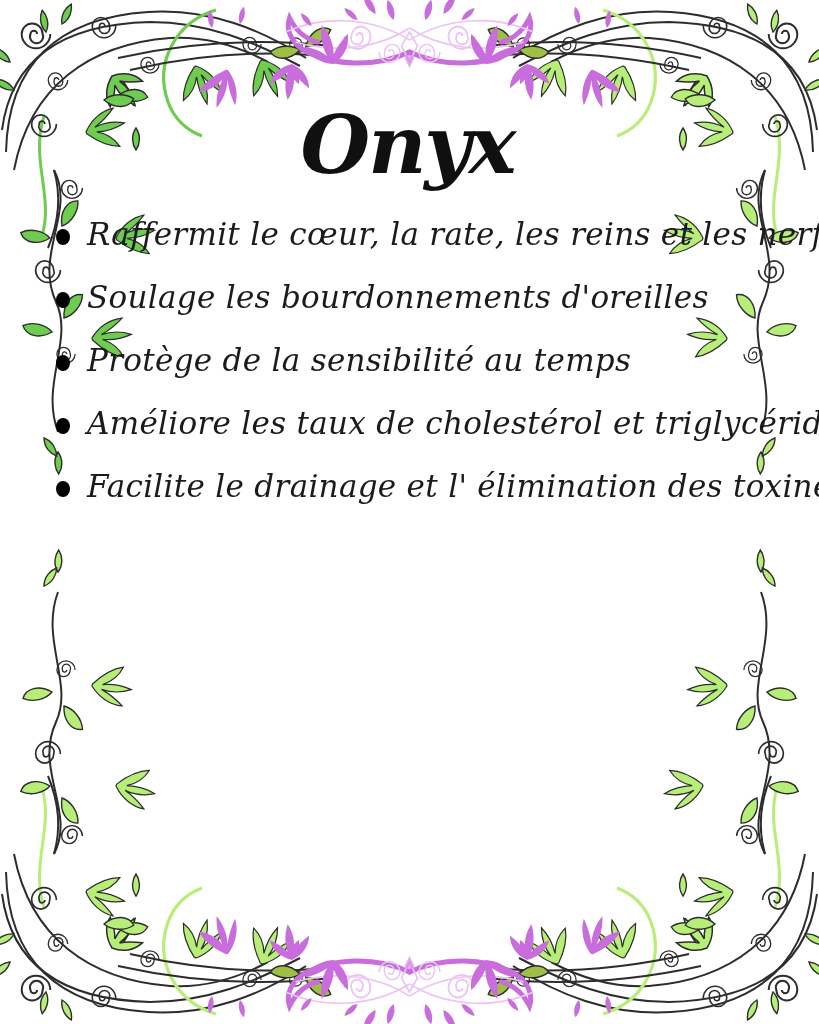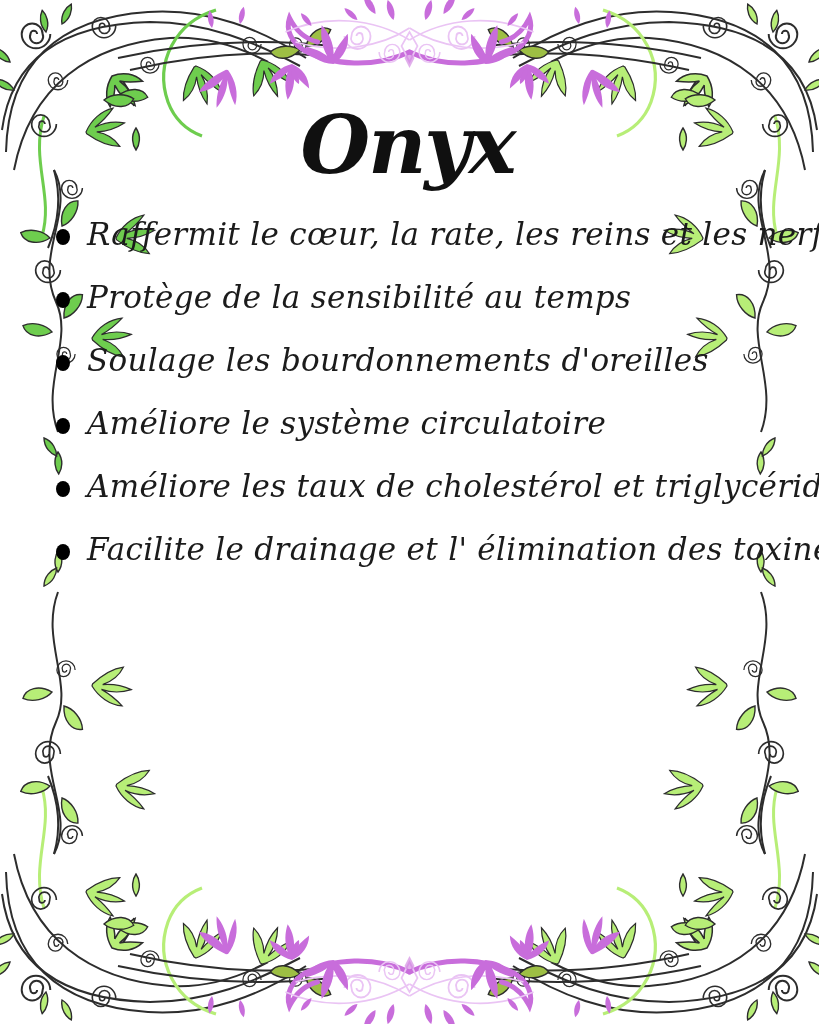--- a/index.html
+++ b/index.html
@@ -183,29 +183,25 @@
 <div class="content">
   <h1 class="title">Onyx</h1>
 
   <ul class="benefits">
     <li class="benefit">
       <span class="dot"></span>
       <span class="benefit-text">Raffermit le cœur, la rate, les reins et les nerfs</span>
     </li>
     <li class="benefit">
       <span class="dot"></span>
+      <span class="benefit-text">Soulage les bourdonnements d'oreilles</span>
+    </li>
+    <li class="benefit">
+      <span class="dot"></span>
       <span class="benefit-text">Protège de la sensibilité au temps</span>
-    </li>
-    <li class="benefit">
-      <span class="dot"></span>
-      <span class="benefit-text">Soulage les bourdonnements d'oreilles</span>
-    </li>
-    <li class="benefit">
-      <span class="dot"></span>
-      <span class="benefit-text">Améliore le système circulatoire</span>
     </li>
     <li class="benefit">
       <span class="dot"></span>
       <span class="benefit-text">Améliore les taux de cholestérol et triglycérides</span>
     </li>
     <li class="benefit">
       <span class="dot"></span>
       <span class="benefit-text">Facilite le drainage et l' élimination des toxines</span>
     </li>
   </ul>

